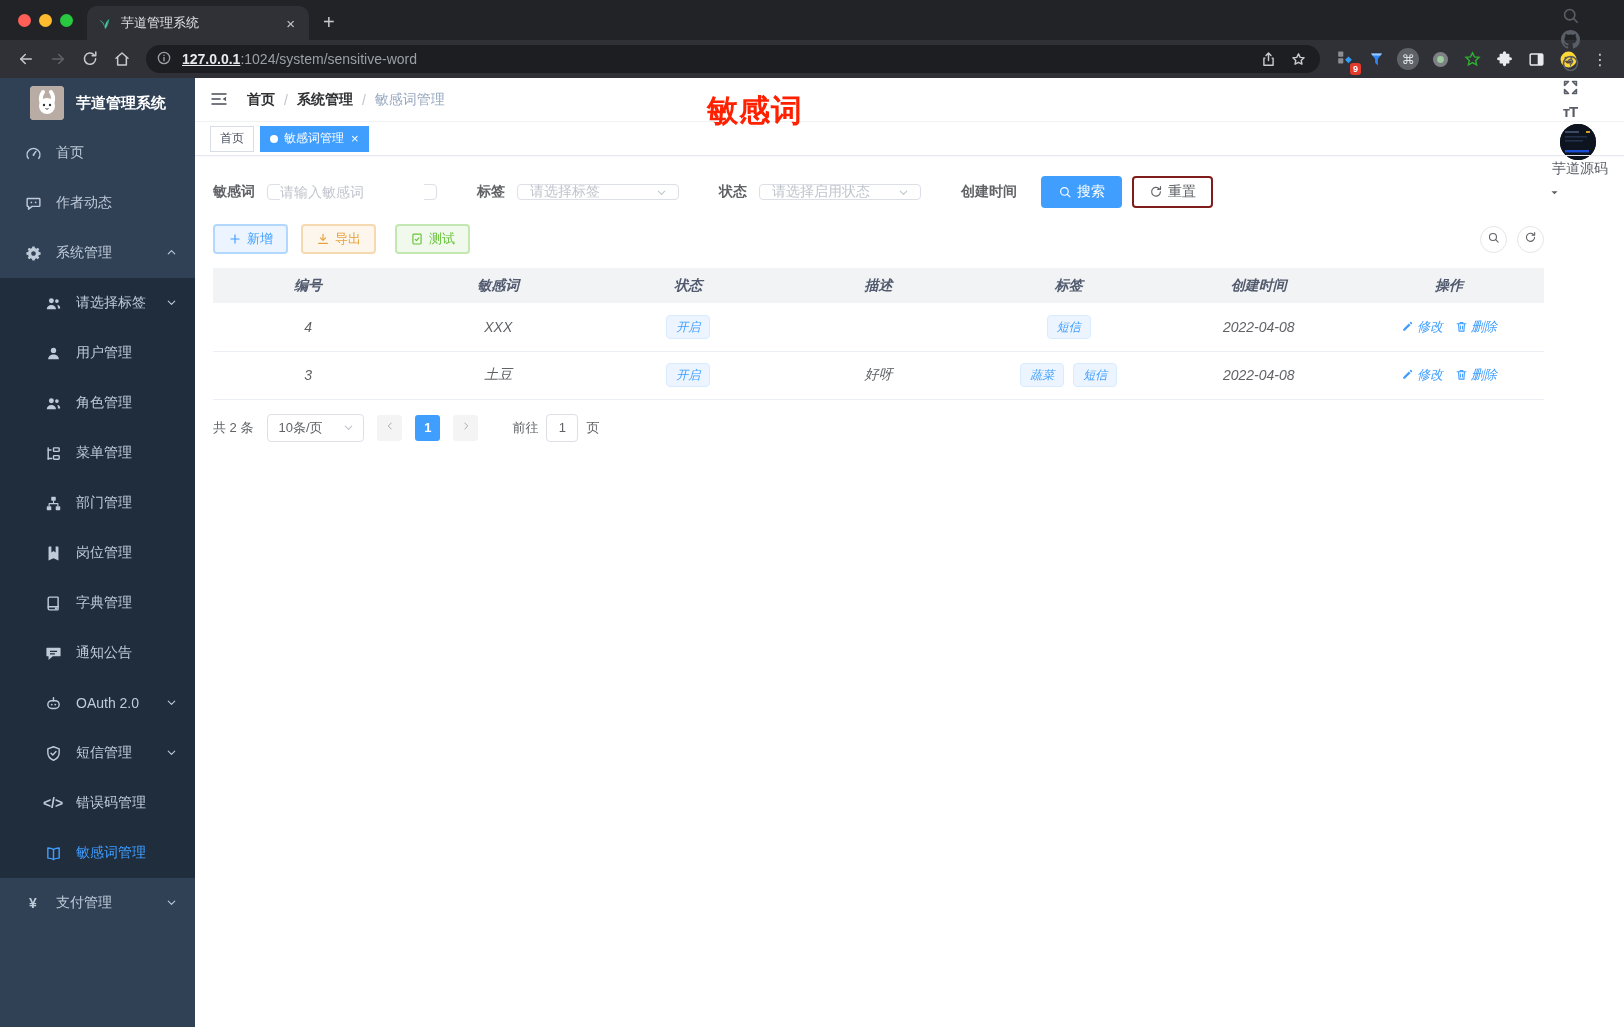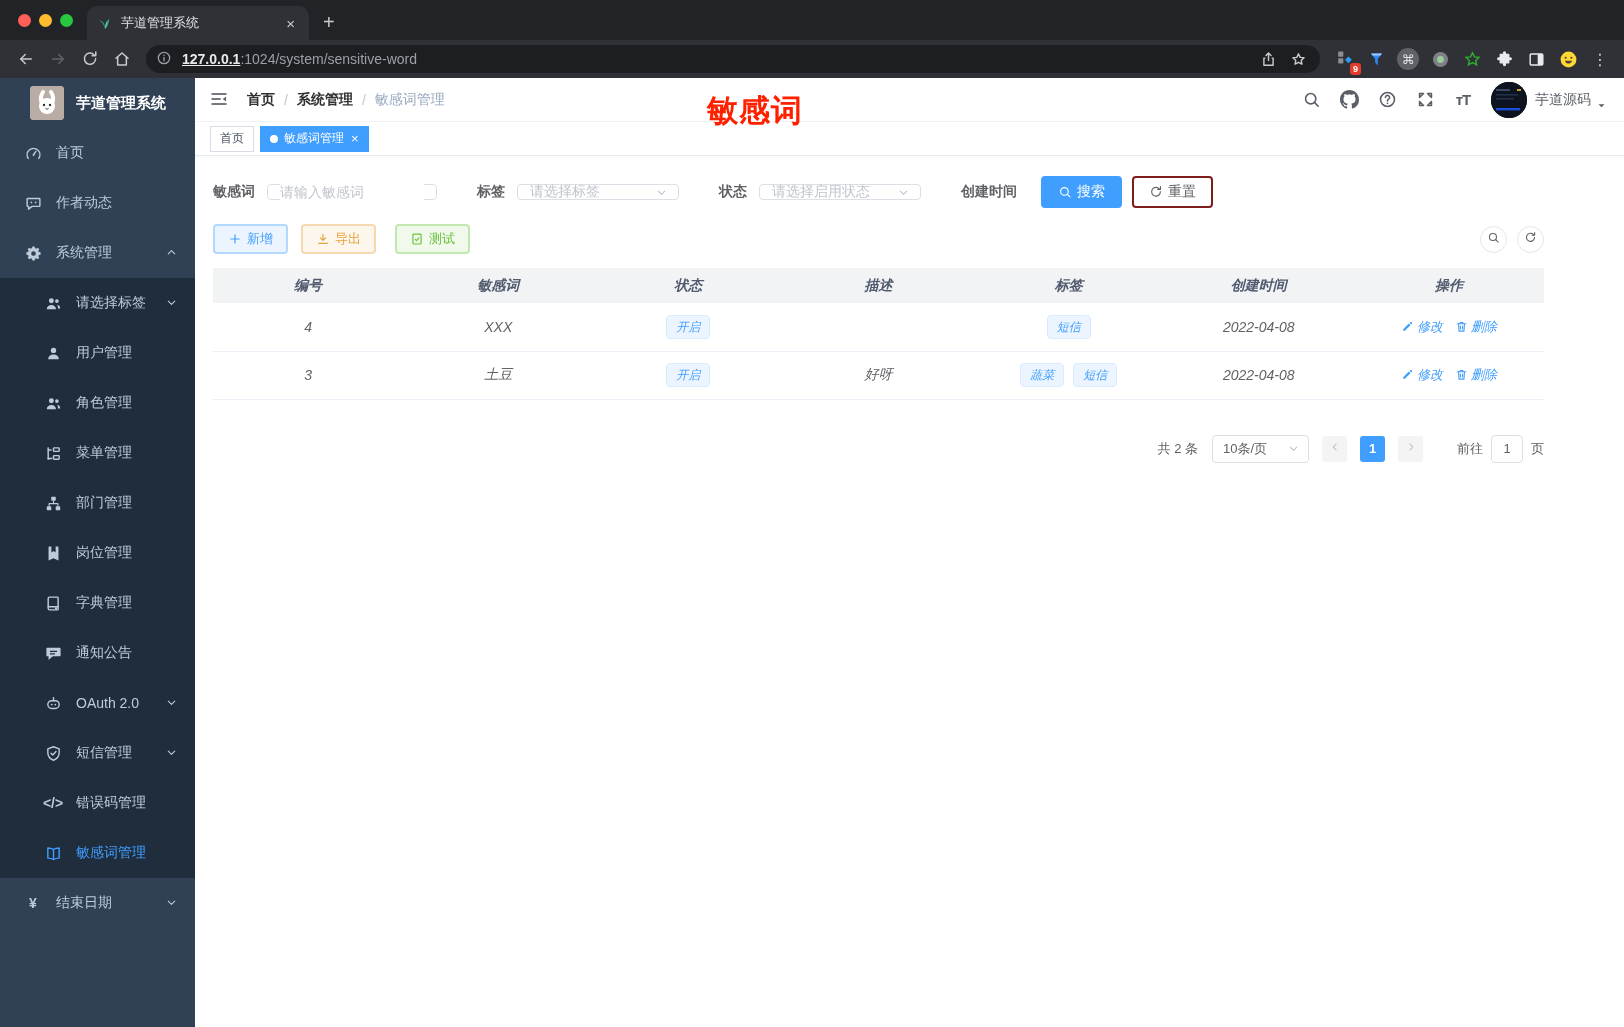--- a/index.html
+++ b/index.html
@@ -61,21 +61,21 @@
 
   .main { flex:1; position:relative; background:#fff; display:flex; flex-direction:column; }
   .navbar { height:44px; background:#fff; display:flex; align-items:center;
     border-bottom:1px solid #f0f2f5; padding:0 16px 0 14px; }
   .hamburger { width:22px; height:22px; color:#5a5e66; margin-right:16px; }
   .hamburger svg{ width:20px; height:20px; }
   .breadcrumb { display:flex; align-items:center; font-size:14px; }
   .bc-item { color:#303133; font-weight:600; }
   .bc-item.last { color:#97a8be; font-weight:400; }
   .bc-sep { color:#c0c4cc; margin:0 9px; font-weight:400; }
-  .nav-right { margin-left:auto; display:flex; align-items:center; }
+  .nav-right { margin-left:auto; display:flex; align-items:flex-start;flex-direction:column; }
   .nb-ic { width:24px; height:24px; display:flex; align-items:center; justify-content:center;
     color:#5a5e66; margin-left:14px; }
   .nb-ic svg { width:19px; height:19px; }
   .nb-ic.txt { font-size:15px; font-weight:700; letter-spacing:-1px; }
   .avatar { width:36px; height:36px; border-radius:50%; margin-left:16px; overflow:hidden; background:#10151f; }
   .avatar svg{ width:36px; height:36px; }
   .username { font-size:14px; color:#5a5e66; margin-left:8px; }
   .user-caret { width:12px; height:12px; color:#5a5e66; margin-left:5px; margin-top:6px; }
   .user-caret svg{ width:11px; height:11px; }
   .annotation { position:absolute; left:512px; top:12px; font-size:31px; font-weight:700;
@@ -139,21 +139,21 @@
     font-size:14px; color:#606266; border-bottom:1px solid #ebeef5; }
   .tag-blue { display:inline-block; height:24px; line-height:22px; padding:0 9px;
     background:#ecf5ff; border:1px solid #d9ecff; color:#409eff; font-size:12px; border-radius:4px; }
   .tag-blue + .tag-blue { margin-left:9px; }
   .op-link { color:#409eff; font-size:13px; display:inline-flex; align-items:center; cursor:pointer; }
   .op-link + .op-link { margin-left:12px; }
   .op-link .o-ic { width:13px; height:13px; margin-right:3px; display:flex; align-items:center; }
   .op-link .o-ic svg { width:13px; height:13px; }
 
   
-  .pagination { display:flex; align-items:center; justify-content:flex-end; margin-top:35px;
+  .pagination { display:flex; align-items:center; margin-top:14px;
     font-size:13px; color:#606266; }
   .pg-total { margin-right:14px; }
   .pg-size { width:97px; height:28px; border:1px solid #dcdfe6; border-radius:4px; display:flex;
     align-items:center; justify-content:space-between; padding:0 8px 0 10px; color:#606266; }
   .pg-btn { min-width:25px; height:26px; border:none; border-radius:3px; background:#f4f4f5;
     color:#a8abb2; display:flex; align-items:center; justify-content:center; margin-left:13px;
     font-size:13px; font-family:inherit; cursor:pointer; }
   .pg-btn svg { width:12px; height:12px; }
   .pg-btn.page { background:#409eff; color:#fff; font-weight:600; }
   .pg-goto { margin-left:34px; }
@@ -448,21 +448,21 @@
                 <path d="M12 6.3C10 4.8 7.5 4.3 4 4.3v14.2c3.5 0 6 .5 8 2 2-1.5 4.5-2 8-2V4.3c-3.5 0-6 .5-8 2z"></path>
                 <path d="M12 6.3v14.2"></path>
               </svg>
             </span>
             <span class="m-label">敏感词管理</span>
           </div>
           <div class="menu-item">
             <span class="m-icon">
               <span class="txt-ic">¥</span>
             </span>
-            <span class="m-label">结束日期</span>
+            <span class="m-label">支付管理</span>
             <span class="m-caret"><svg viewBox="0 0 24 24" fill="none" stroke="currentColor" stroke-width="2" stroke-linecap="round" stroke-linejoin="round" width="100%" height="100%">
                 <path d="M6 9.5l6 6 6-6"></path>
               </svg></span>
           </div>
         </nav>
     </aside>
 
     <div class="main">
       <div class="annotation">敏感词</div>
 

